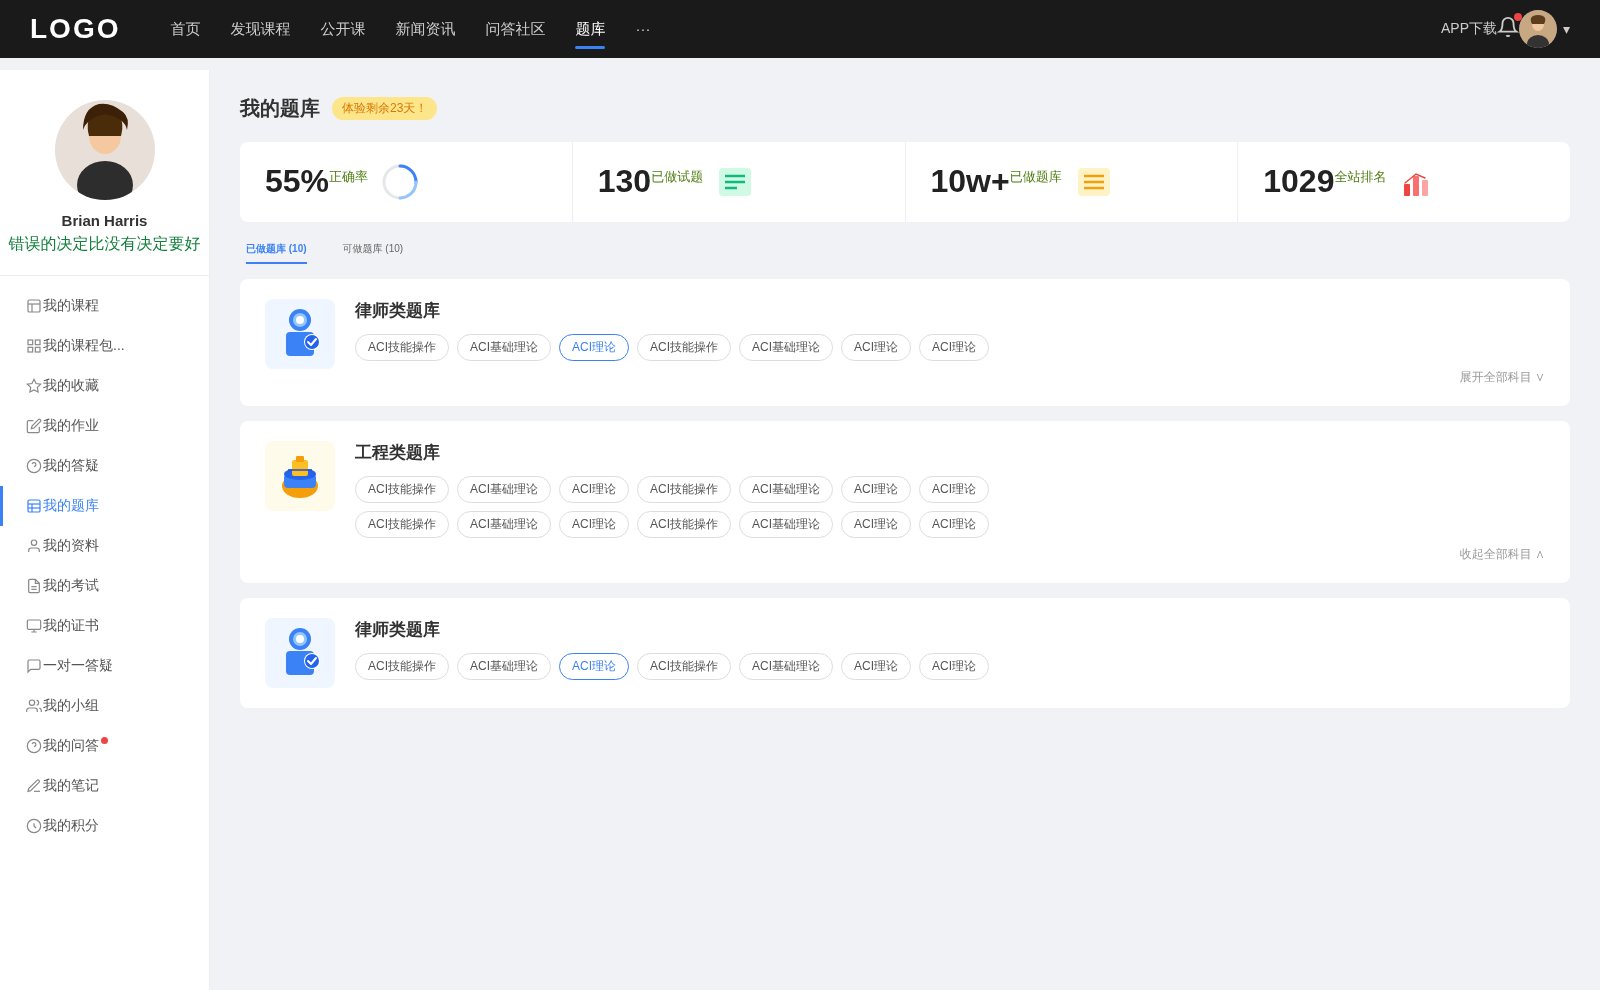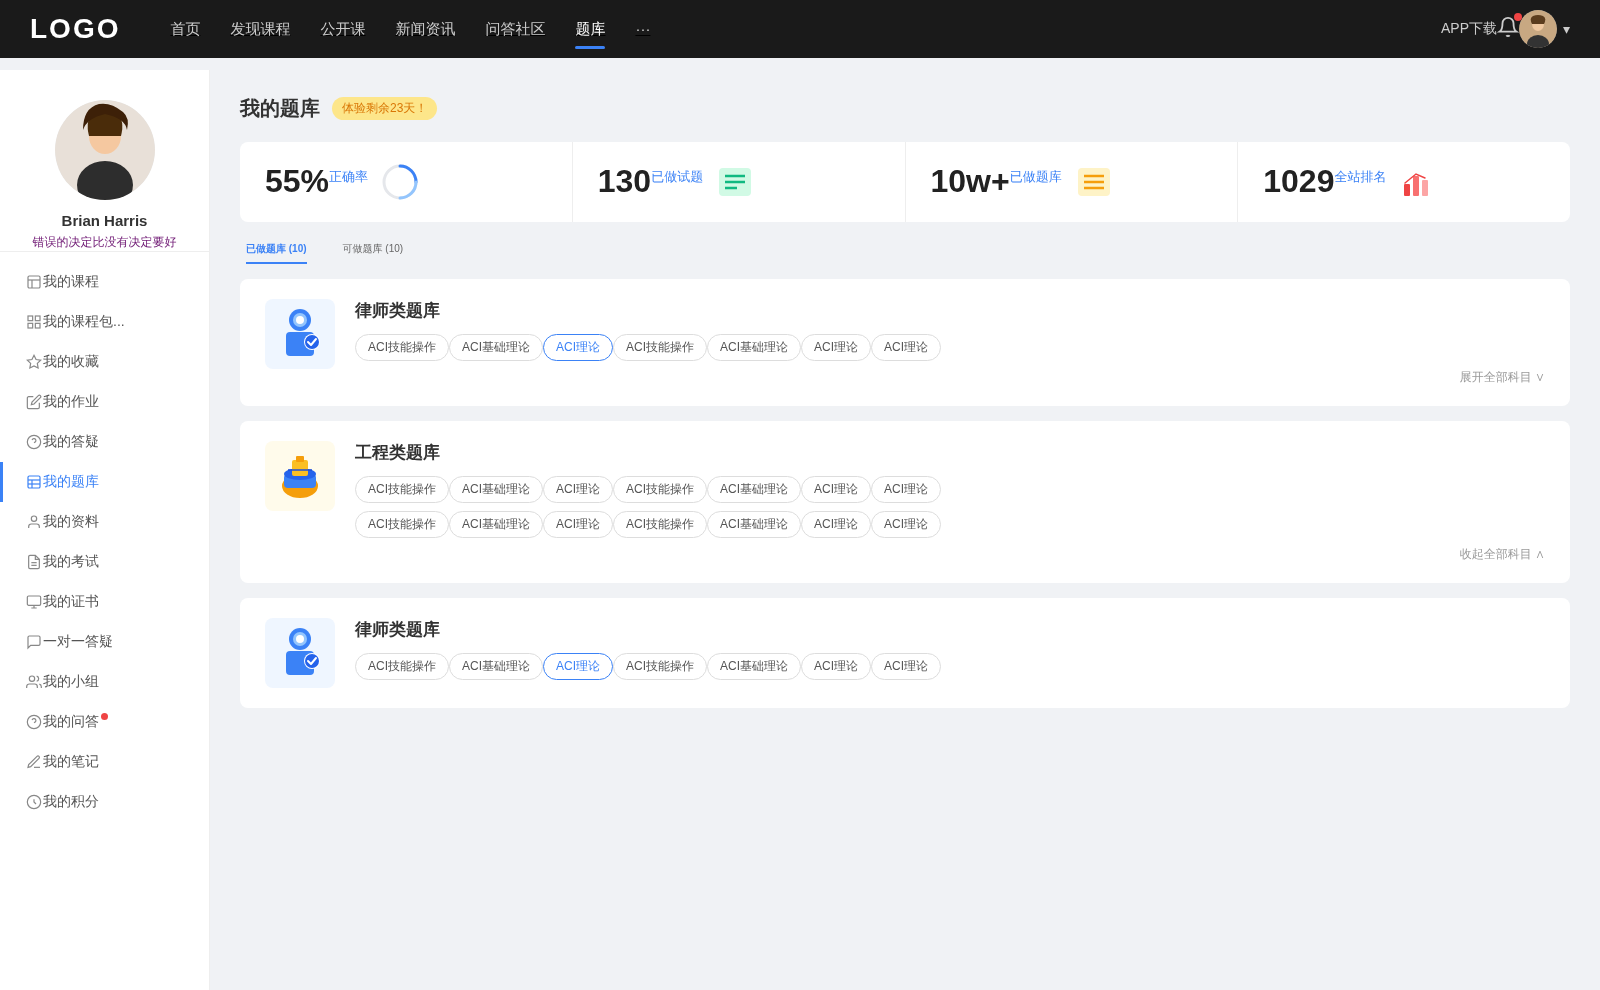--- a/index.html
+++ b/index.html
@@ -21,21 +21,20 @@
       font-size: 28px;
       font-weight: 900;
       letter-spacing: 2px;
       margin-right: 50px;
     }
     .navbar-nav {
       display: flex;
       align-items: flex-start;
       gap: 30px;
       flex: 1;
-      text-decoration: underline;
     }
     .nav-item {
       color: #ccc;
       font-size: 15px;
       cursor: pointer;
       padding: 5px 0;
       position: relative;
     }
     .nav-item.active {
       color: white;
@@ -101,20 +100,21 @@
       width: 210px;
       background: white;
       padding: 30px 0 20px;
       flex-shrink: 0;
       border-right: 1px solid #eee;
     }
     .profile-section {
       display: flex;
       flex-direction: column;
       align-items: center;
+      padding-bottom: 20px;
       border-bottom: 1px solid #eee;
       margin-bottom: 10px;
     }
     .profile-avatar {
       width: 100px;
       height: 100px;
       border-radius: 50%;
       background: #e8e8e8;
       overflow: hidden;
       margin-bottom: 12px;
@@ -123,22 +123,22 @@
       justify-content: center;
     }
     
     .profile-name {
       font-size: 15px;
       font-weight: 600;
       color: #333;
       margin-bottom: 5px;
     }
     .profile-motto {
-      font-size: 12px;
-      color: #701a75;
+      font-size: 16px;
+      color: #15803d;
     }
     .sidebar-menu {
       list-style: none;
       padding: 0;
     }
     .sidebar-menu li {
       display: flex;
       gap: 0;
       padding: 11px 25px;
       font-size: 14px;
@@ -226,21 +226,21 @@
     .stat-item:last-child { border-right: none; }
     .stat-text-group { display: flex; flex-direction: row; }
     .stat-number {
       font-size: 32px;
       font-weight: 700;
       color: #222;
       line-height: 1.1;
     }
     .stat-label {
       font-size: 13px;
-      color: #3b82f6;
+      color: #4d7c0f;
       margin-top: 4px;
     }
     .stat-icon {
       width: 40px;
       height: 40px;
       display: flex;
       align-items: center;
       justify-content: center;
     }
 
@@ -299,21 +299,21 @@
     .qbank-content { flex: 1; }
     .qbank-name {
       font-size: 17px;
       font-weight: 600;
       color: #333;
       margin-bottom: 12px;
     }
     .tags-row {
       display: flex;
       flex-wrap: wrap;
-      gap: 0;
+      gap: 8px;
       margin-bottom: 8px;
     }
     .tag {
       font-size: 12px;
       padding: 4px 12px;
       border-radius: 20px;
       border: 1px solid #ddd;
       color: #555;
       cursor: pointer;
       background: white;

